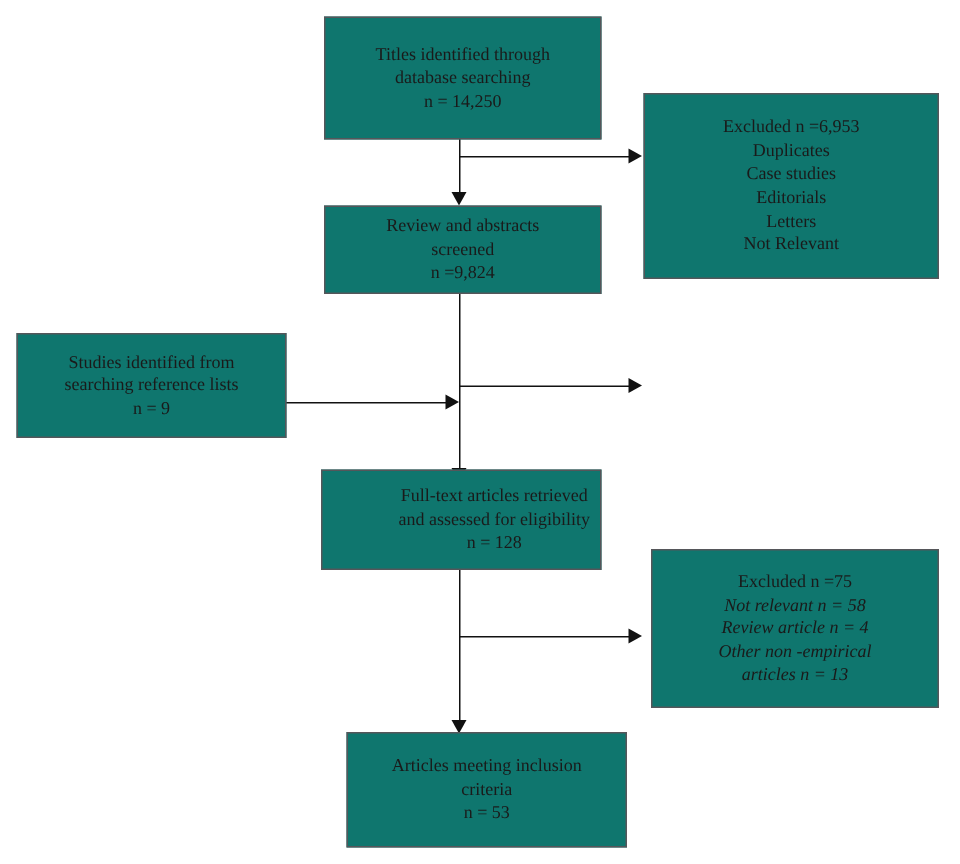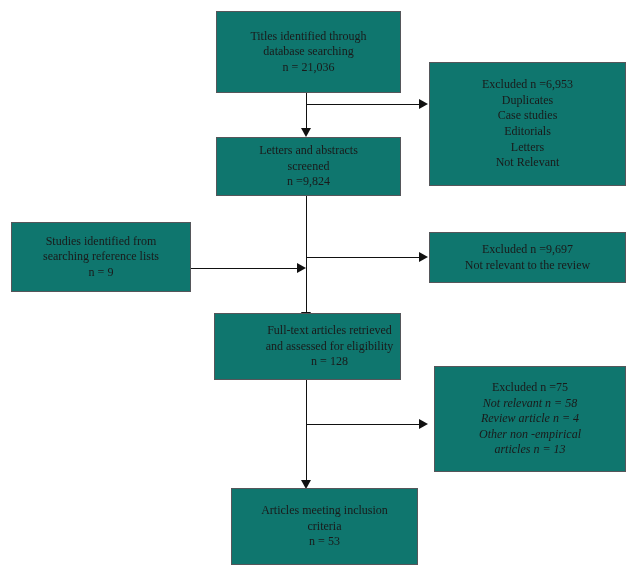--- a/index.html
+++ b/index.html
@@ -81,48 +81,44 @@
 
   <div class="vline" style="left:306px; top:380px; height:106px;"></div>
   <div class="arrow-down" style="left:301px; top:480px;"></div>
 
   <div class="hline" style="left:306px; top:424px; width:114px;"></div>
   <div class="arrow-right" style="left:419px; top:419px;"></div>
 
   <div class="box" style="left:216px; top:11px; width:185px; height:82px;">
     <span class="ln">Titles identified through</span>
     <span class="ln">database searching</span>
-    <span class="ln">n = 21,036</span>
+    <span class="ln">n = 14,250</span>
   </div>
 
   <div class="box" style="left:429px; top:62px; width:197px; height:124px;">
     <span class="ln">Excluded n =6,953</span>
     <span class="ln">Duplicates</span>
     <span class="ln">Case studies</span>
     <span class="ln">Editorials</span>
     <span class="ln">Letters</span>
     <span class="ln">Not Relevant</span>
   </div>
 
   <div class="box" style="left:216px; top:137px; width:185px; height:59px;">
-    <span class="ln">Letters and abstracts</span>
+    <span class="ln">Review and abstracts</span>
     <span class="ln">screened</span>
     <span class="ln">n =9,824</span>
   </div>
 
   <div class="box" style="left:11px; top:222px; width:180px; height:70px;">
     <span class="ln">Studies identified from</span>
     <span class="ln">searching reference lists</span>
     <span class="ln">n = 9</span>
   </div>
 
-  <div class="box" style="left:429px; top:232px; width:197px; height:51px;">
-    <span class="ln">Excluded n =9,697</span>
-    <span class="ln">Not relevant to the review</span>
-  </div>
 
   <div class="box" style="left:214px; top:313px; width:187px; height:67px;padding-left:48px;">
     <span class="ln">Full-text articles retrieved</span>
     <span class="ln">and assessed for eligibility</span>
     <span class="ln">n = 128</span>
   </div>
 
   <div class="box" style="left:434px; top:366px; width:192px; height:106px;text-align:right;">
     <span class="ln">Excluded n =75</span>
     <span class="ln it">Not relevant n  = 58</span>

